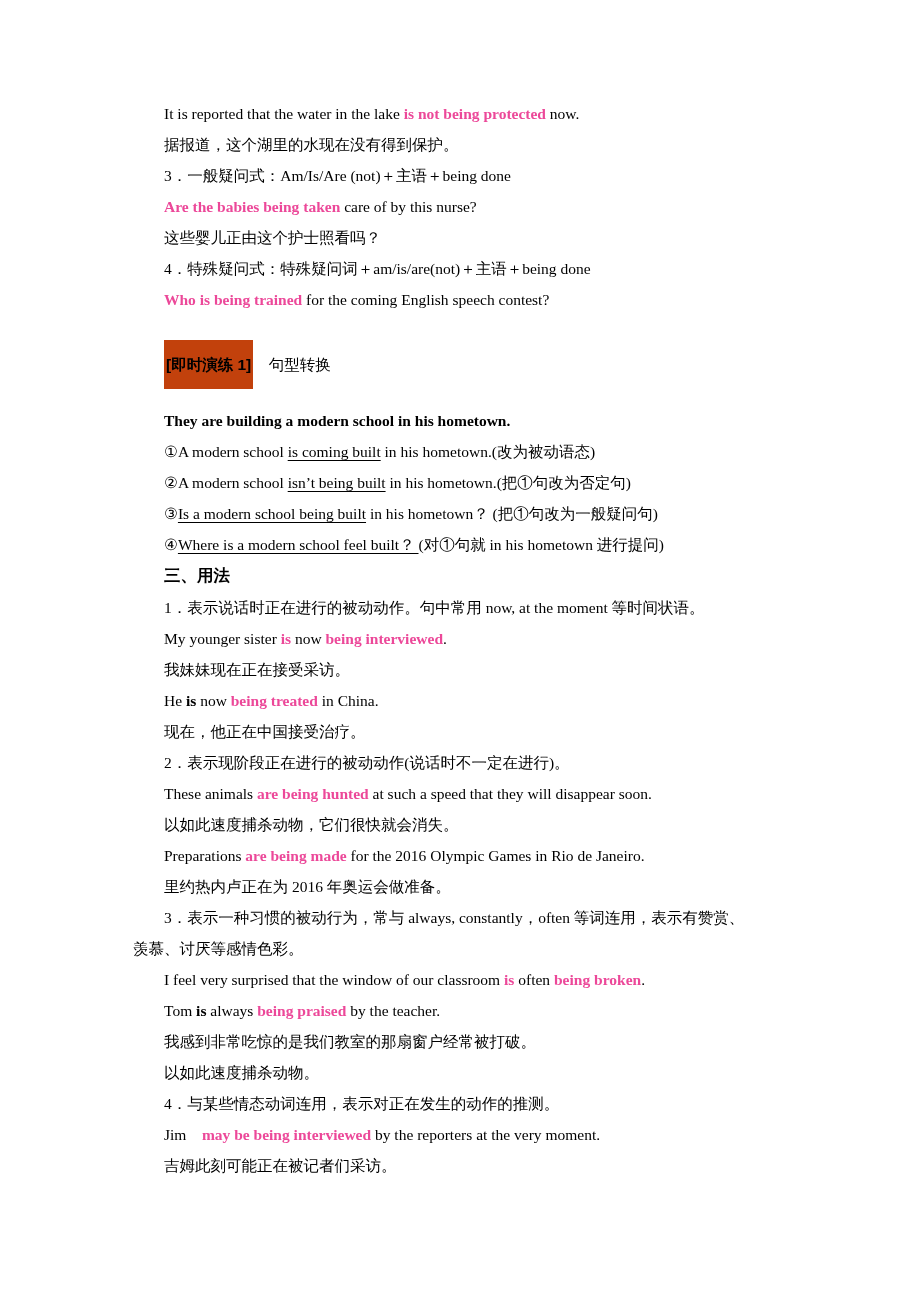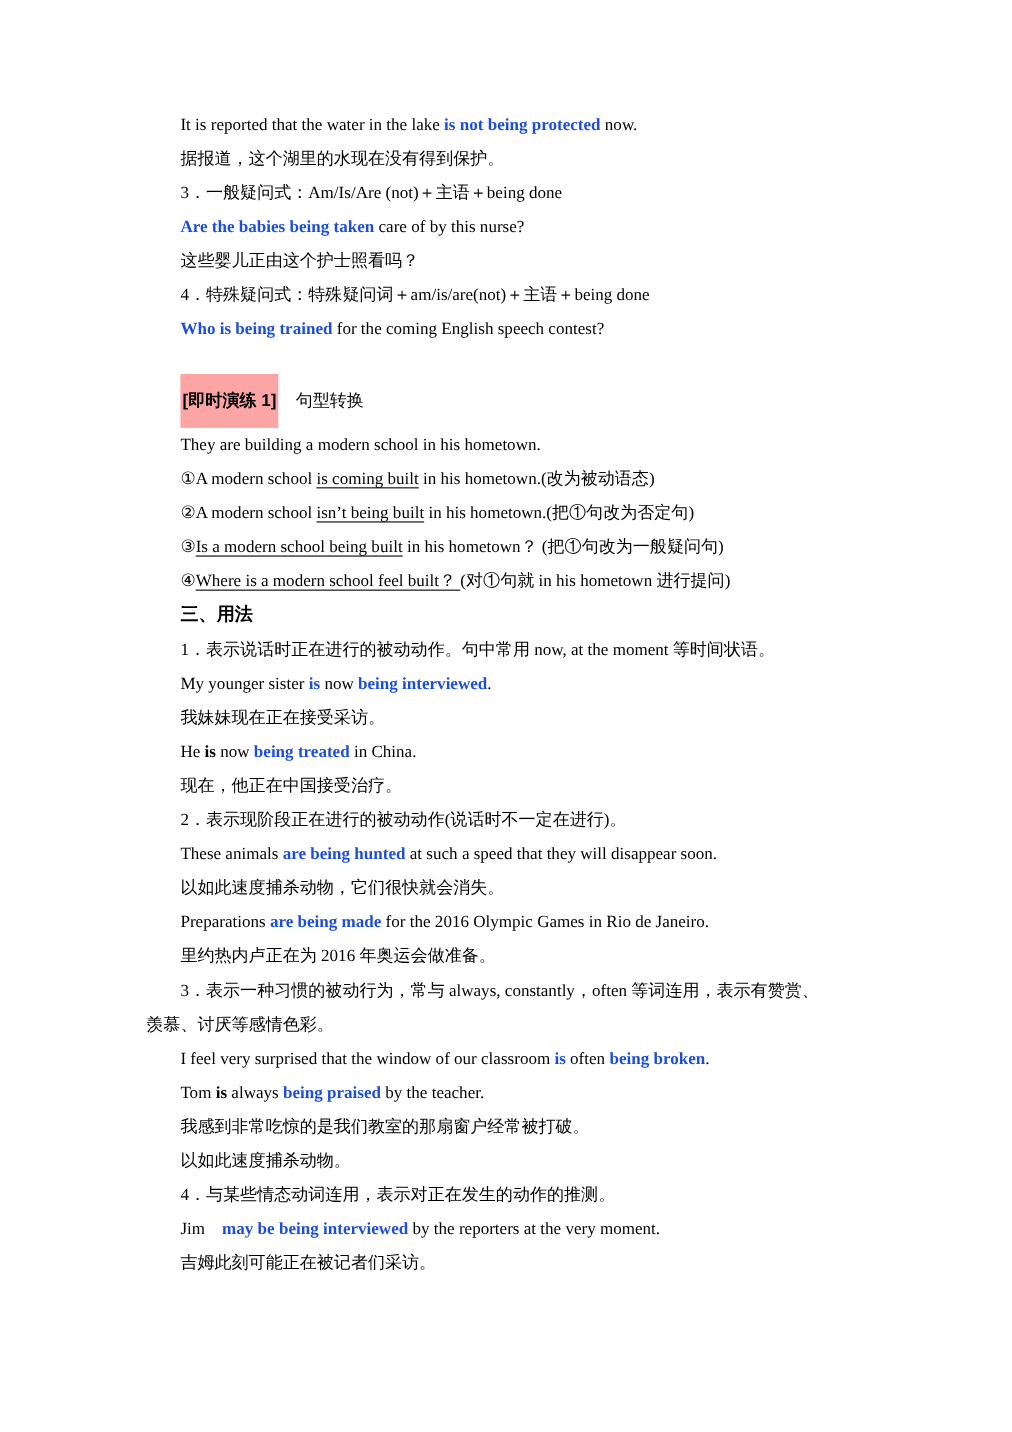--- a/index.html
+++ b/index.html
@@ -5,44 +5,44 @@
   html,body{margin:0;padding:0;}
   body{
     width:920px;height:1302px;background:#ffffff;position:relative;
     font-family:"Liberation Serif","DejaVu Serif",serif;
     color:#000000;
   }
   .page{position:absolute;left:0;top:0;width:920px;height:1302px;background:#ffffff;overflow:hidden;}
   .content{position:absolute;left:133px;top:98px;width:660px;font-size:15.5px;line-height:31px;}
   p.line{margin:0;padding:0;text-indent:31px;white-space:nowrap;}
   p.line.no-indent{text-indent:0;}
-  span.rb{color:#1d4ed8;font-weight:bold;}
+  span.rb{color:#ec4899;font-weight:bold;}
   span.b{font-weight:bold;}
   span.u{text-decoration:underline;text-underline-offset:3px;}
   span.lbl{
     font-family:"Liberation Sans","DejaVu Sans",sans-serif;
-    font-weight:bold;background:#fca5a5;padding:16px 2px;
+    font-weight:bold;background:#c2410c;padding:16px 2px;
   }
   span.ht{font-family:"Liberation Sans","DejaVu Sans",sans-serif;}
   span.htb{font-family:Liberation Mono, monospace;font-weight:bold;font-size:16.5px;}
 </style>
 </head>
 <body>
 
 <div class="page">
   <div class="content" id="doc-content">
       <p class="line"><span>It is reported that the water in the lake </span><span class="rb">is not being protected</span><span> now.</span></p>
       <p class="line"><span>据报道，这个湖里的水现在没有得到保护。</span></p>
       <p class="line"><span>3．一般疑问式：Am/Is/Are (not)＋主语＋being done</span></p>
       <p class="line"><span class="rb">Are the babies being taken</span><span> care of by this nurse?</span></p>
       <p class="line"><span>这些婴儿正由这个护士照看吗？</span></p>
       <p class="line"><span>4．特殊疑问式：特殊疑问词＋am/is/are(not)＋主语＋being done</span></p>
       <p class="line"><span class="rb">Who is being trained</span><span> for the coming English speech contest?</span></p>
       <p class="line" style="margin-top: 34px;"><span class="lbl">[即时演练 1]</span><span class="ht">　句型转换</span></p>
-      <p class="line" style="margin-top: 9px;"><span>They are building a modern school in his hometown.</span></p>
+      <p class="line" style="margin-top: 25px; font-weight: bold;"><span>They are building a modern school in his hometown.</span></p>
       <p class="line"><span>①A modern school </span><span class="u">is coming built</span><span> in his hometown.(改为被动语态)</span></p>
       <p class="line"><span>②A modern school </span><span class="u">isn’t being built</span><span> in his hometown.(把①句改为否定句)</span></p>
       <p class="line"><span>③</span><span class="u">Is a modern school being built</span><span> in his hometown？ (把①句改为一般疑问句)</span></p>
       <p class="line"><span>④</span><span class="u">Where is a modern school feel built？ </span><span>(对①句就 in his hometown 进行提问)</span></p>
       <p class="line"><span class="htb">三、用法</span></p>
       <p class="line"><span>1．表示说话时正在进行的被动动作。句中常用 now, at the moment 等时间状语。</span></p>
       <p class="line"><span>My younger sister </span><span class="rb">is</span><span> now </span><span class="rb">being interviewed</span><span>.</span></p>
       <p class="line"><span>我妹妹现在正在接受采访。</span></p>
       <p class="line"><span>He </span><span class="b">is</span><span> now </span><span class="rb">being treated</span><span> in China.</span></p>
       <p class="line"><span>现在，他正在中国接受治疗。</span></p>

